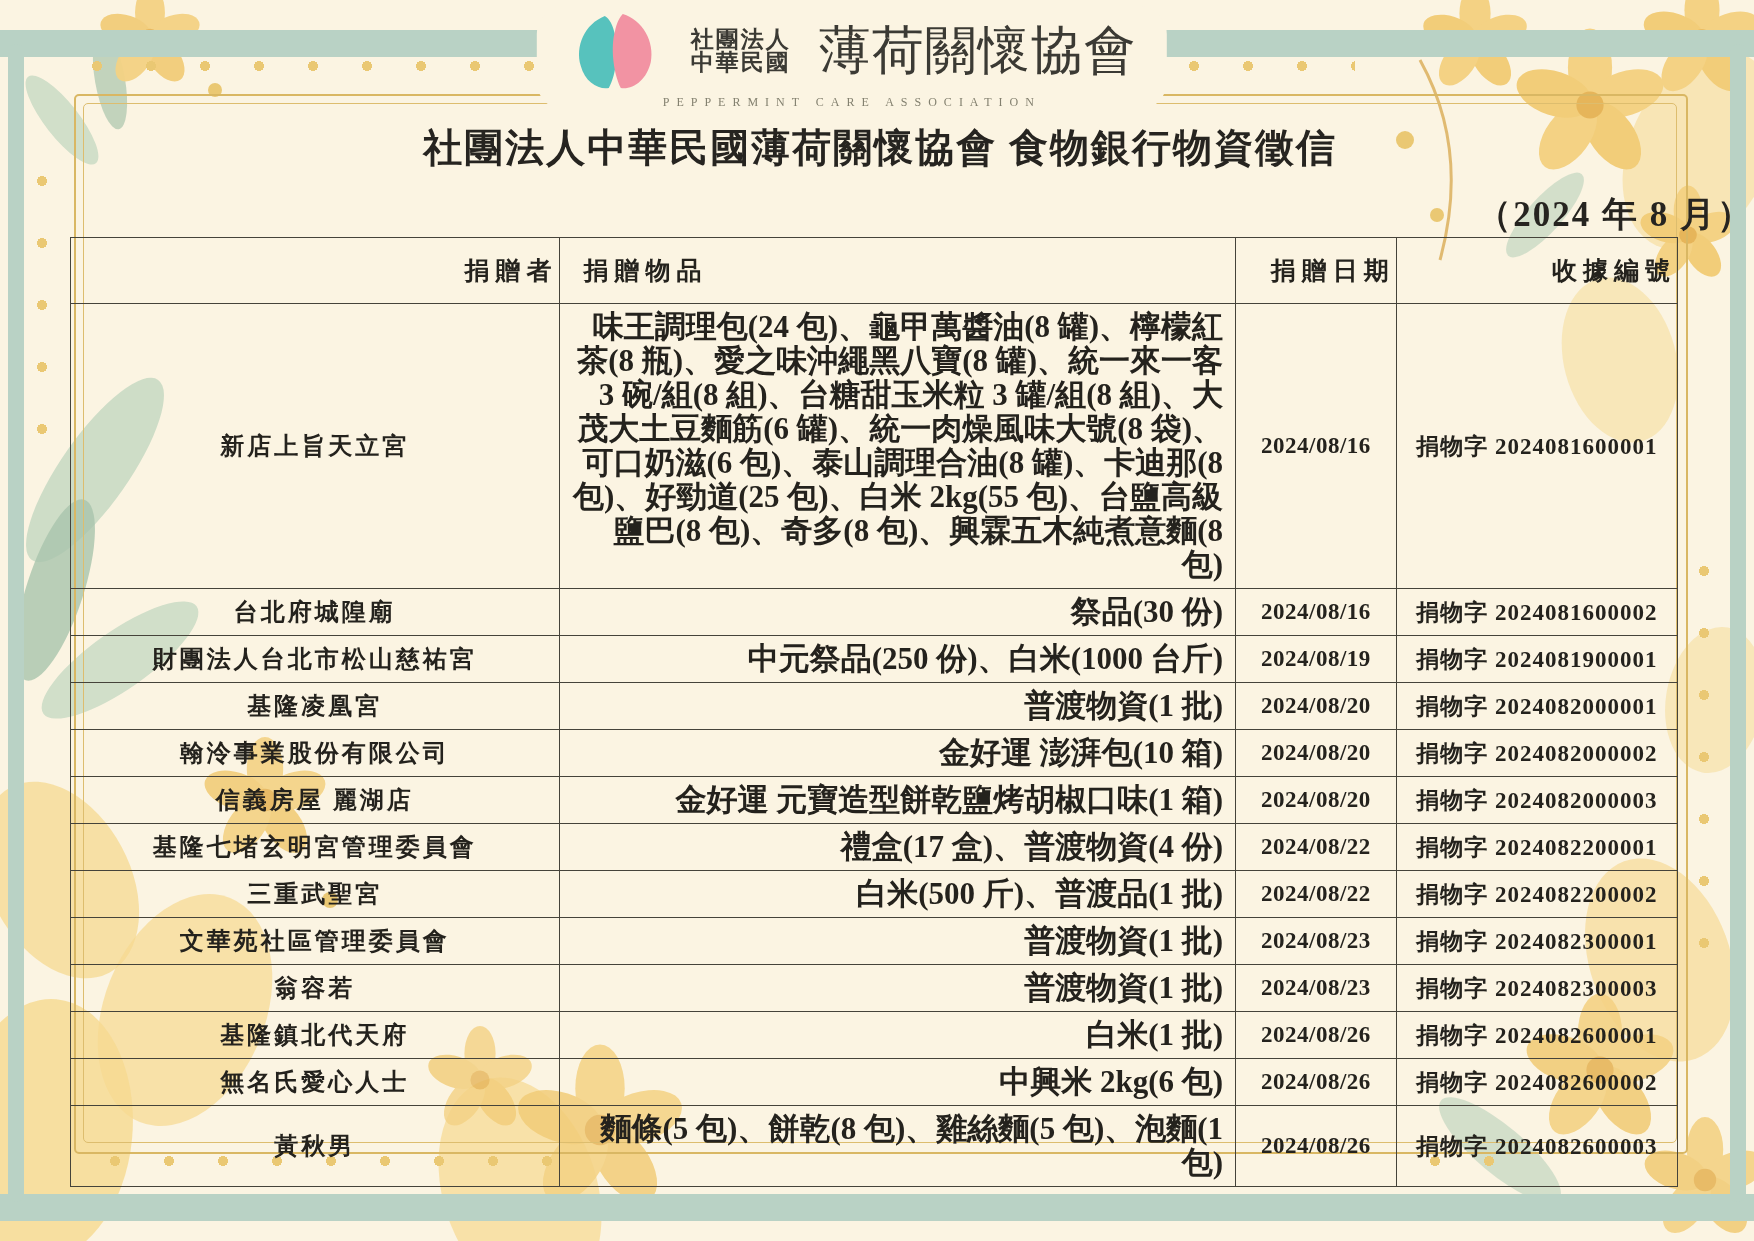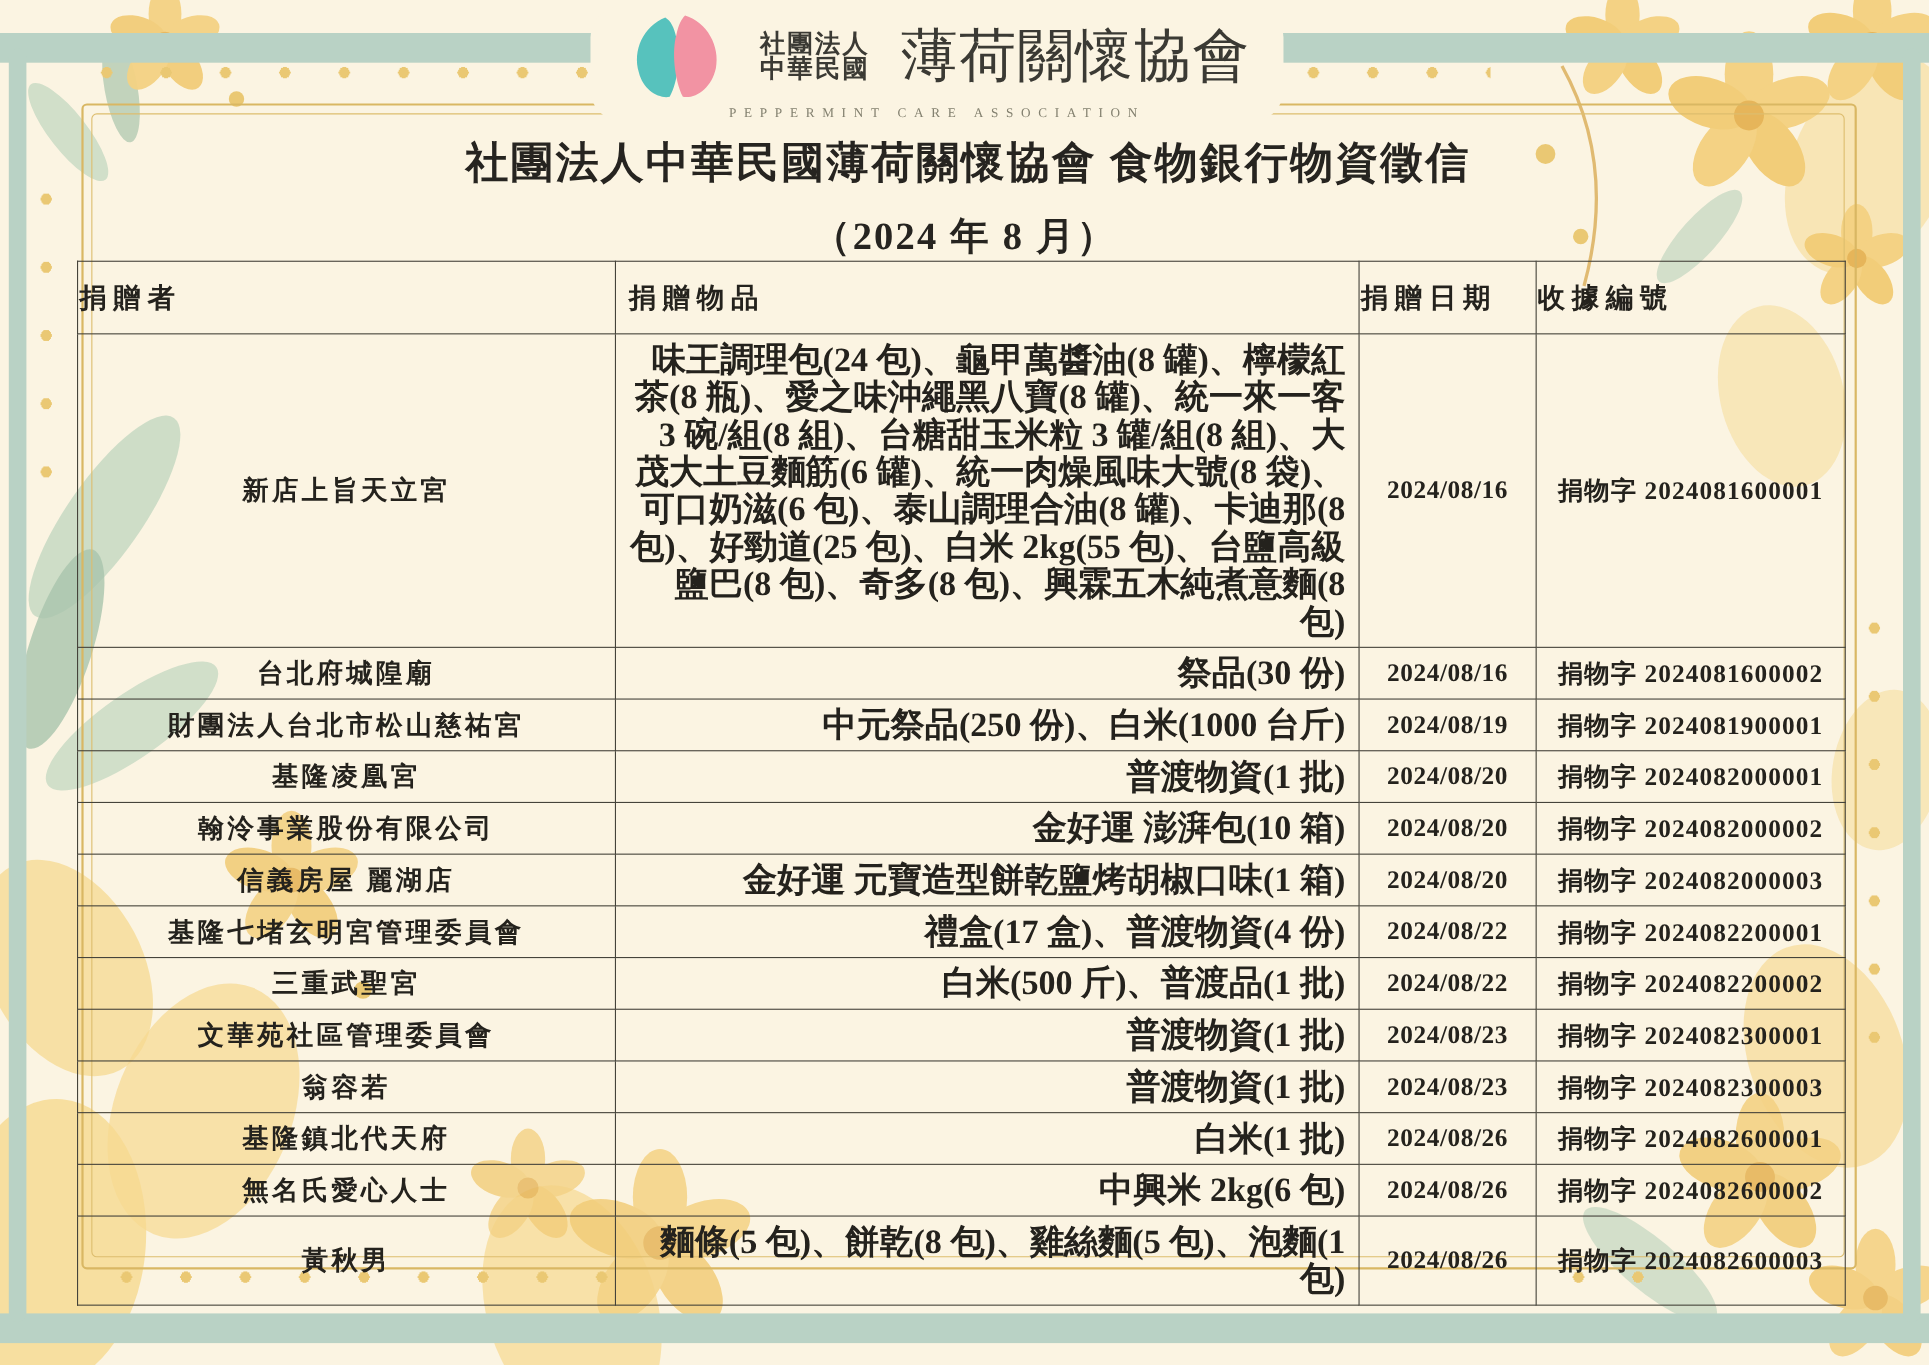--- a/index.html
+++ b/index.html
@@ -43,41 +43,41 @@
   .logo-large{font-size:52px;font-weight:500;letter-spacing:1px;color:#3b3a34;white-space:nowrap;}
   .logo-en{font-size:12px;letter-spacing:7px;color:#83806f;margin-top:1px;white-space:nowrap;}
 
   
   .doc-title{
     position:absolute;left:3px;width:100%;top:121px;z-index:2;
     text-align:center;font-size:39px;font-weight:700;letter-spacing:2px;color:#262420;
   }
   .doc-subtitle{
     position:absolute;left:0;width:100%;top:191px;z-index:2;
-    text-align:center;font-size:35px;font-weight:700;letter-spacing:2px;color:#262420;
+    text-align:right;font-size:35px;font-weight:700;letter-spacing:2px;color:#262420;
   }
 
   
   .table-wrap{position:absolute;left:70px;top:237px;width:1608px;z-index:2;}
   table.donations{
     width:100%;border-collapse:collapse;table-layout:fixed;
     background:transparent;
   }
   table.donations th,table.donations td{
     border:1.6px solid #45433a;
     font-weight:700;color:#24221d;
     overflow:hidden;
   }
   col.c-donor{width:30.4%;}
   col.c-items{width:42.1%;}
   col.c-date{width:10.0%;}
   col.c-receipt{width:17.5%;}
   tr.header-row th{height:63px;font-size:25px;letter-spacing:6px;}
-  th.col-donor,th.col-date,th.col-receipt{text-align:left;}
-  th.col-items{text-align:left;padding-left:12px;}
+  th.col-donor,th.col-date,th.col-receipt{text-align:right;}
+  th.col-items{text-align:left;padding-left:24px;}
   tr{height:44px;}
   tr.row-tall{height:260px;}
   td.col-donor{text-align:center;font-size:24px;letter-spacing:3px;padding:0 17px;}
   td.col-items{text-align:right;font-size:31px;padding:6px 12px;line-height:34px;}
   td.col-date{text-align:center;font-size:23px;letter-spacing:0.5px;}
   td.col-receipt{text-align:center;font-size:23px;letter-spacing:1px;padding:0 4px;margin-left:16px;}
 </style>
 </head>
 <body>
 

